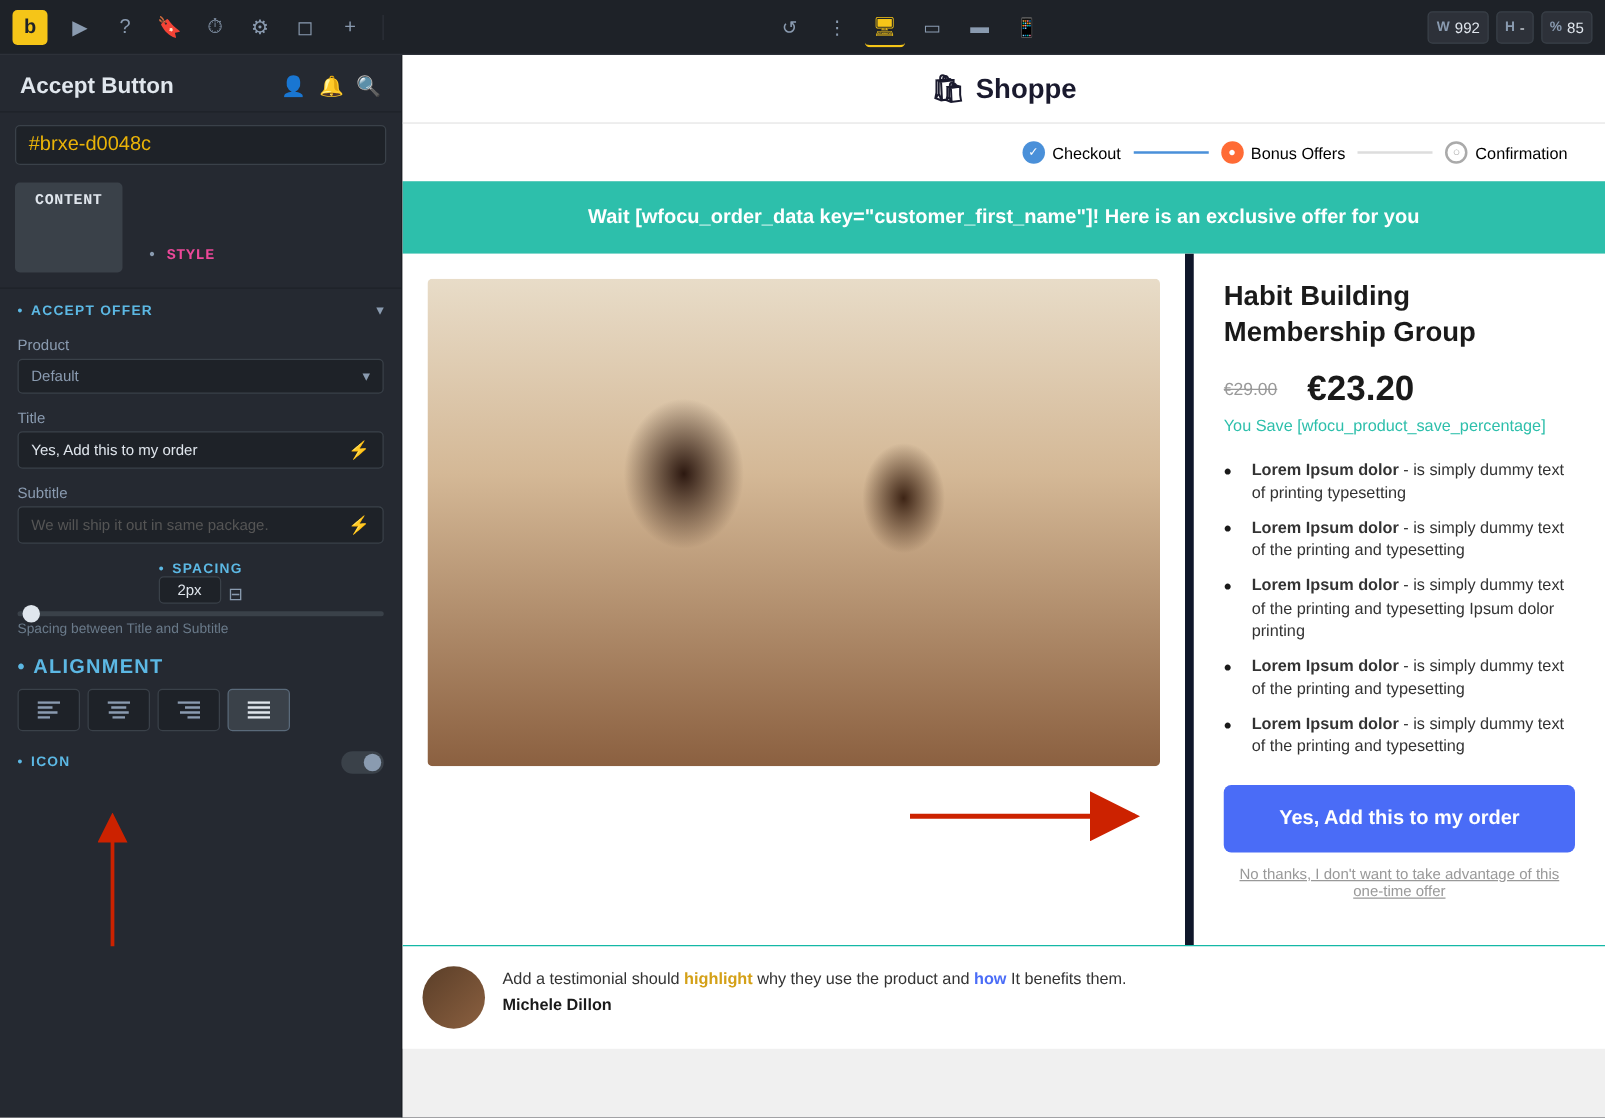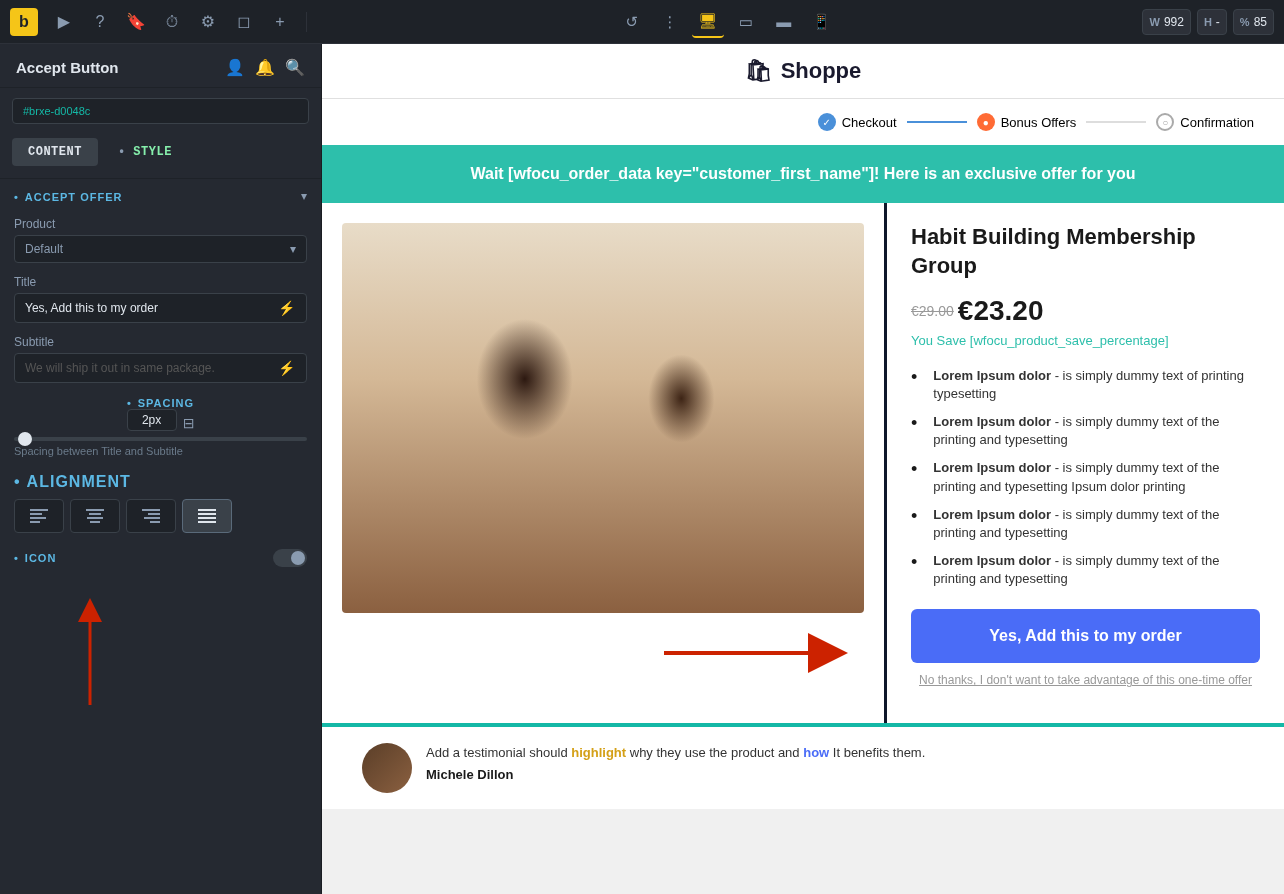--- a/index.html
+++ b/index.html
@@ -66,49 +66,49 @@
       flex-shrink: 0;
     }
 
     .panel-header {
       padding: 14px 16px 10px;
       display: flex;
       align-items: center;
       justify-content: space-between;
       border-bottom: 1px solid #1e2228;
     }
-    .panel-title { color: #e0e6ed; font-size: 15px; font-weight: 600; }
+    .panel-title { color: #e0e6ed; font-size: 18px; font-weight: 600; }
     .panel-header-icons { display: flex; gap: 10px; color: #8a9bb0; }
 
     .panel-id-field {
       margin: 10px 12px;
       background: #1e2228;
       border: 1px solid #3a4149;
       border-radius: 4px;
       padding: 6px 10px;
-      color: #14b8a6;
-      font-size: 11px;
+      color: #eab308;
+      font-size: 16px;
     }
 
     .panel-tabs {
       display: flex;
       margin: 4px 12px 12px;
       gap: 4px;
     }
     .panel-tab {
       padding: 7px 16px;
       border-radius: 4px;
       font-size: 12px;
       font-weight: 700;
       cursor: pointer;
       letter-spacing: 0.5px;
       font-family: Liberation Mono, monospace;
     }
     .panel-tab.active { background: #3a4149; color: #e0e6ed; }
-    .panel-tab.inactive { background: transparent; color: #86efac; }
+    .panel-tab.inactive { background: transparent; color: #ec4899; margin-top: 44px; }
     .panel-tab.inactive::before { content: '• '; color: #8a9bb0; }
 
     .section-header {
       display: flex; align-items: flex-end; justify-content: space-between;
       padding: 10px 14px 8px;
       border-top: 1px solid #1e2228;
     }
     .section-title {
       color: #5cb8e4;
       font-size: 11px;
@@ -319,26 +319,26 @@
     
     .photo-sim {
       width: 100%; height: 100%;
       background: 
         radial-gradient(ellipse 80px 100px at 35% 40%, #2c1810 0%, transparent 60%),
         radial-gradient(ellipse 60px 80px at 65% 45%, #3d2415 0%, transparent 55%),
         linear-gradient(180deg, #e8dcc8 0%, #d4b896 40%, #8b6040 100%);
     }
 
     .product-info-section {
-      width: 400px;
+      width: 336px;
       padding: 20px 24px;
-      border-left: 3px solid #0f172a;
+      border-left: 7px solid #0f172a;
     }
     .product-title { font-size: 22px; font-weight: 700; color: #1a1a1a; line-height: 1.3; margin-bottom: 14px; }
-    .price-row { display: flex; align-items: center; gap: 4px; margin-bottom: 6px; }
+    .price-row { display: flex; align-items: center; gap: 24px; margin-bottom: 6px; }
     .price-old { color: #999; font-size: 14px; text-decoration: line-through; }
     .price-new { color: #1a1a1a; font-size: 28px; font-weight: 700; }
     .price-save { color: #2dbfab; font-size: 13px; margin-bottom: 14px; }
     .bullet-list { list-style: none; margin-bottom: 16px; }
     .bullet-list li {
       padding: 5px 0;
       font-size: 13px;
       color: #333;
       line-height: 1.4;
       display: flex;
@@ -363,25 +363,25 @@
       text-align: center;
       color: #999;
       font-size: 12px;
       text-decoration: underline;
       cursor: pointer;
       margin-bottom: 16px;
     }
 
     .testimonial-area {
       background: white;
-      padding: 16px 20px 16px 40px;
+      padding: 16px 20px 16px 16px;
       display: flex;
       align-items: flex-start;
       gap: 14px;
-      border-top: 4px solid #14b8a6;
+      border-top: 1px solid #14b8a6;
     }
     .testimonial-avatar {
       width: 50px; height: 50px;
       border-radius: 50%;
       background: linear-gradient(135deg, #5a3e28, #8b6040);
       flex-shrink: 0;
     }
     .testimonial-text { font-size: 13px; color: #333; line-height: 1.5; }
     .testimonial-name { font-weight: 700; font-size: 13px; color: #1a1a1a; margin-top: 4px; }
     .testimonial-highlight-yellow { color: #d4a017; font-weight: 600; }

